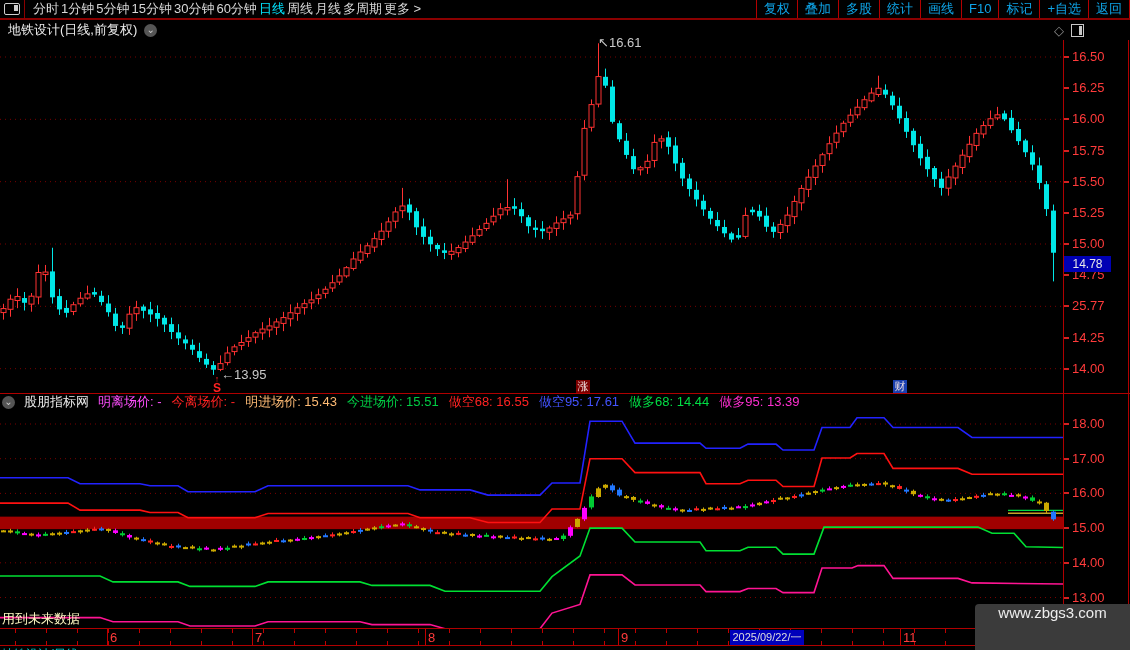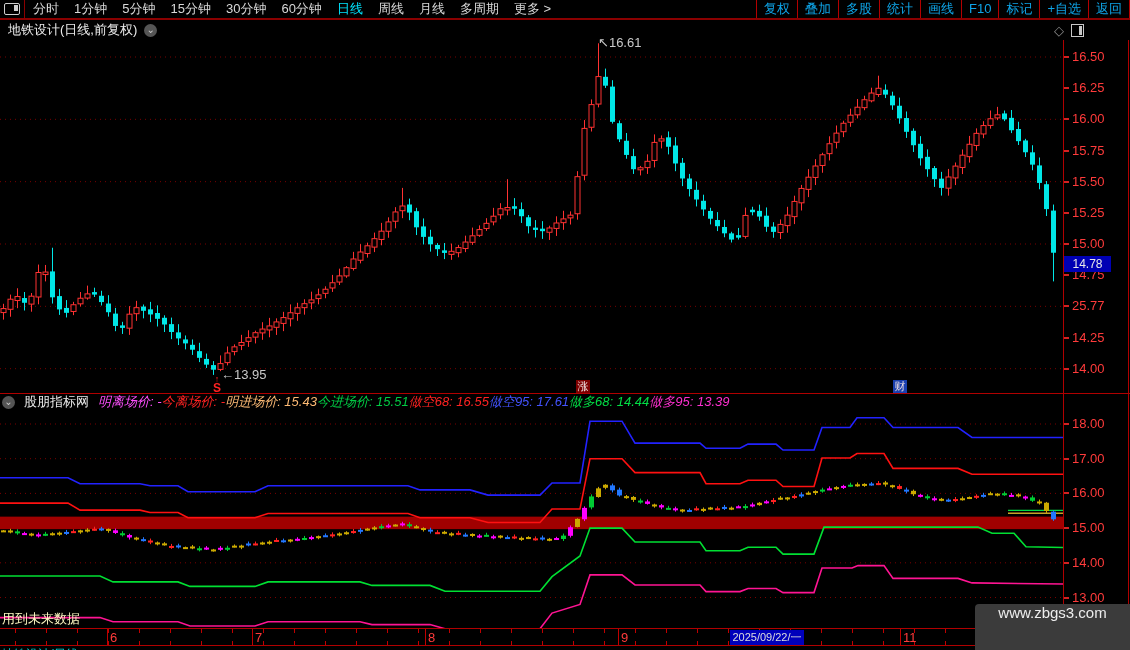--- a/index.html
+++ b/index.html
@@ -4,21 +4,21 @@
 <style>
   html,body{margin:0;padding:0;background:#000;}
   #app{position:relative;width:1130px;height:650px;background:#000;overflow:hidden;
        font-family:"Liberation Sans","DejaVu Sans",sans-serif;}
   
   #toolbar{position:absolute;left:0;top:0;width:1130px;height:18px;border-bottom:2px solid #8b0000;
            display:flex;align-items:center;background:#000;z-index:6;}
   #tb-iconbox{width:24px;height:18px;display:flex;align-items:center;justify-content:center;border-right:1px solid #8b0000;}
   .win-ic{width:14px;height:10px;border:1px solid #cfcfcf;border-radius:2px;position:relative;}
   .win-ic i{position:absolute;right:1px;top:1px;width:4px;height:6px;background:#cfcfcf;}
-  #tb-left{display:flex;gap:15px;margin-left:8px;flex:1;}
+  #tb-left{display:flex;gap:2px;margin-left:8px;flex:1;}
   .tb-item{color:#d8d8d8;font-size:13px;white-space:nowrap;cursor:pointer;}
   .tb-item.active{color:#00e5ff;}
   #tb-right{display:flex;height:18px;}
   .tb-btn{color:#0ea5e9;font-size:13px;line-height:18px;padding:0 7px;border-left:1px solid #b40000;white-space:nowrap;cursor:pointer;}
   .tb-btn:last-child{border-right:1px solid #b40000;}
   
   #titlebar{position:absolute;left:0;top:20px;width:1130px;height:20px;display:flex;align-items:center;z-index:6;}
   #title{color:#ececec;font-size:13px;margin-left:8px;text-align:right;}
   .circ-ic{display:inline-block;width:13px;height:13px;border-radius:50%;background:#555;color:#ccc;
            font-size:10px;line-height:11px;text-align:center;margin-left:7px;}
@@ -748,21 +748,21 @@
   <div class="anno" style="left:221px;top:367px;"><span>←</span><span>13.95</span></div>
   <div id="sig-s">
       <span class="arr">↑</span>
       <span class="lt">S</span>
     </div>
   <div id="last-price">14.78</div>
 
   <div id="ind-header">
     <span class="circ-ic" style="margin-left:2px;">⌄</span>
     <span id="ind-src">股朋指标网</span>
-    <span id="ind-fields" style="display:flex;font-style:italic;">
+    <span id="ind-fields" style="display:flex;gap:10px;">
         <span class="ind-field" style="color: rgb(255, 79, 255);">明离场价: -</span>
         <span class="ind-field" style="color: rgb(255, 34, 34);">今离场价: -</span>
         <span class="ind-field" style="color: #fdba74;">明进场价: 15.43</span>
         <span class="ind-field" style="color: rgb(0, 204, 68);">今进场价: 15.51</span>
         <span class="ind-field" style="color: rgb(255, 34, 34);">做空68: 16.55</span>
         <span class="ind-field" style="color: rgb(67, 83, 255);">做空95: 17.61</span>
         <span class="ind-field" style="color: rgb(0, 221, 68);">做多68: 14.44</span>
         <span class="ind-field" style="color: rgb(255, 47, 208);">做多95: 13.39</span>
       </span>
   </div>

